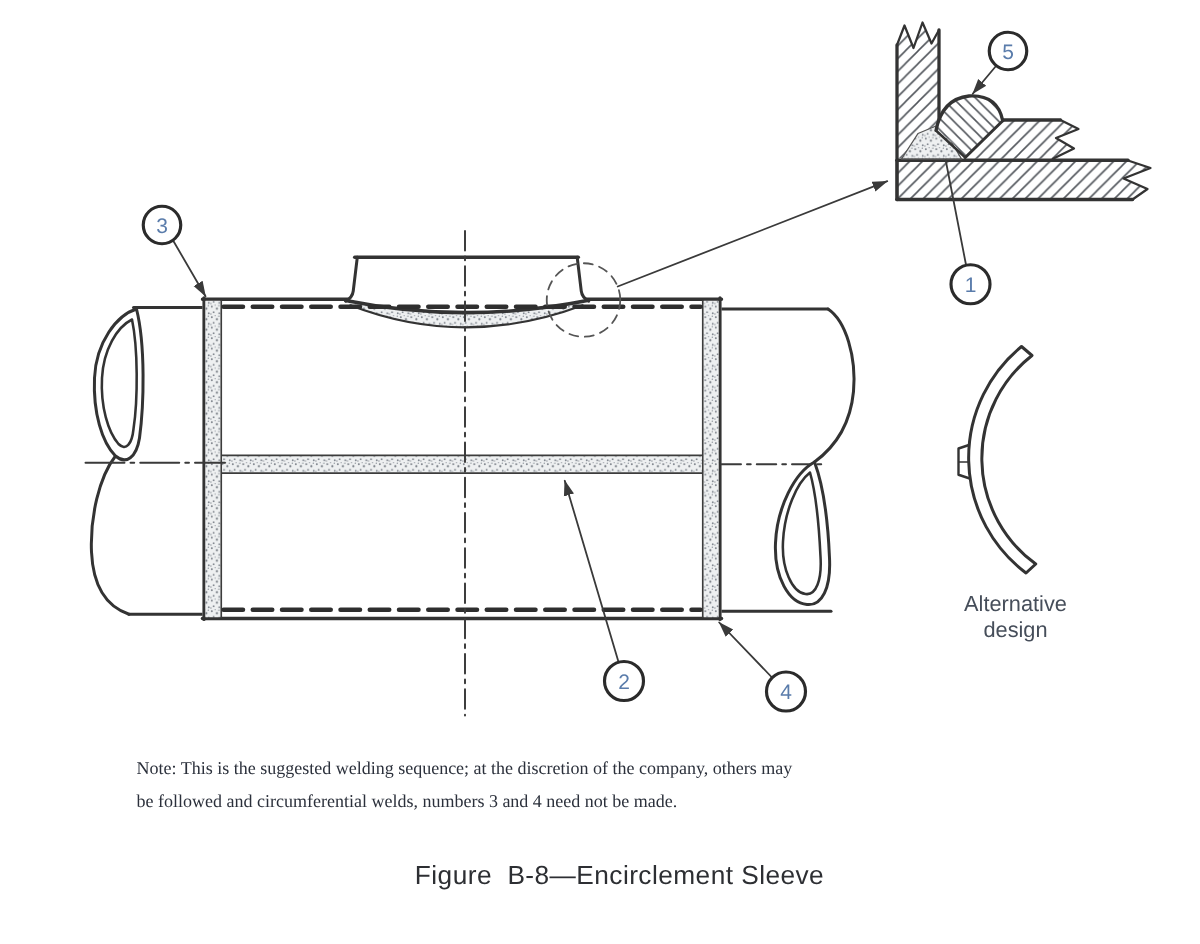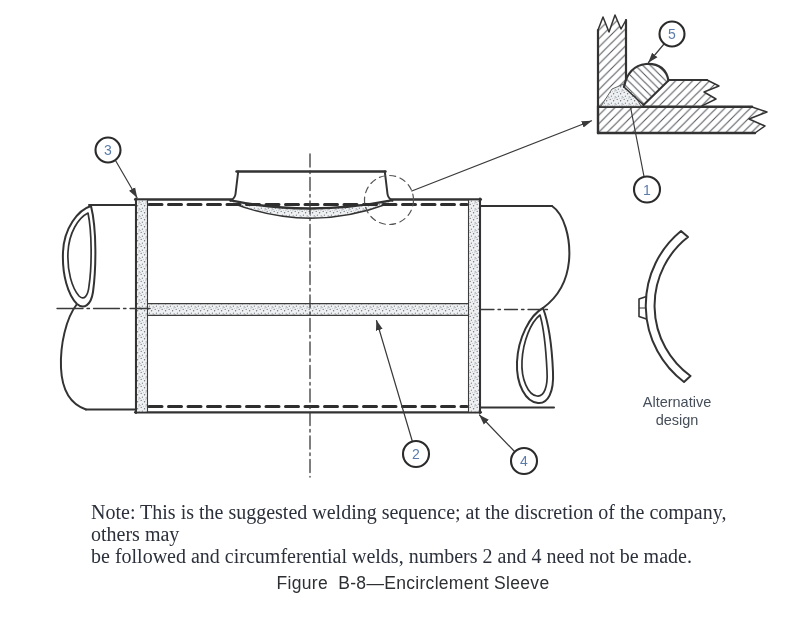--- a/index.html
+++ b/index.html
@@ -3,21 +3,21 @@
 <meta charset="utf-8">
 <style>
   html,body{margin:0;padding:0;background:#ffffff;}
   .canvas{
     position:relative;width:800px;height:629px;background:#ffffff;overflow:hidden;
     font-family:"Liberation Sans",sans-serif;
   }
   .drawing{position:absolute;left:0;top:0;}
   .note{
     position:absolute;left:91px;top:501px;width:660px;
-    font-family:"Liberation Serif",serif;font-size:20px;line-height:22px;color:#2b303b;
+    font-family:"Liberation Serif",serif;font-size:12px;line-height:22px;color:#2b303b;
   }
   .caption{
     position:absolute;left:13px;top:573px;width:800px;text-align:center;
     font-family:"Liberation Sans",sans-serif;font-size:17.5px;letter-spacing:.3px;
     color:#2d2f33;white-space:pre;
   }
   svg text.callout-digit{
     font-family:"Liberation Sans",sans-serif;font-size:14px;fill:#5a7cab;
     text-anchor:middle;
   }
@@ -175,18 +175,18 @@
       <path fill="#ffffff" stroke="#333333" stroke-width="1.6" d="M 646.5,296.5 L 639,299 L 639,316.5 L 646.5,319"></path>
       <path d="M 639.5,308 H 648.5" stroke="#333333" stroke-width="1" fill="none"></path>
       <path fill="#ffffff" stroke="#333333" stroke-width="2" d="M 681,231 A 96,96 0 0 0 684,382 L 690.5,376 A 87,87 0 0 1 688,237 Z"></path>
       <text class="alt-label" x="677" y="407">Alternative</text>
       <text class="alt-label" x="677" y="424.5">design</text>
     </g>
   </svg>
 
   <div class="note">
     <div>Note: This is the suggested welding sequence; at the discretion of the company, others may</div>
-    <div>be followed and circumferential welds, numbers 2 and 4 need not be made.</div>
+    <div>be followed and circumferential welds, numbers 3 and 4 need not be made.</div>
   </div>
 
   <div class="caption">Figure  B-8—Encirclement Sleeve</div>
 
 </div>
 
 </body></html>

